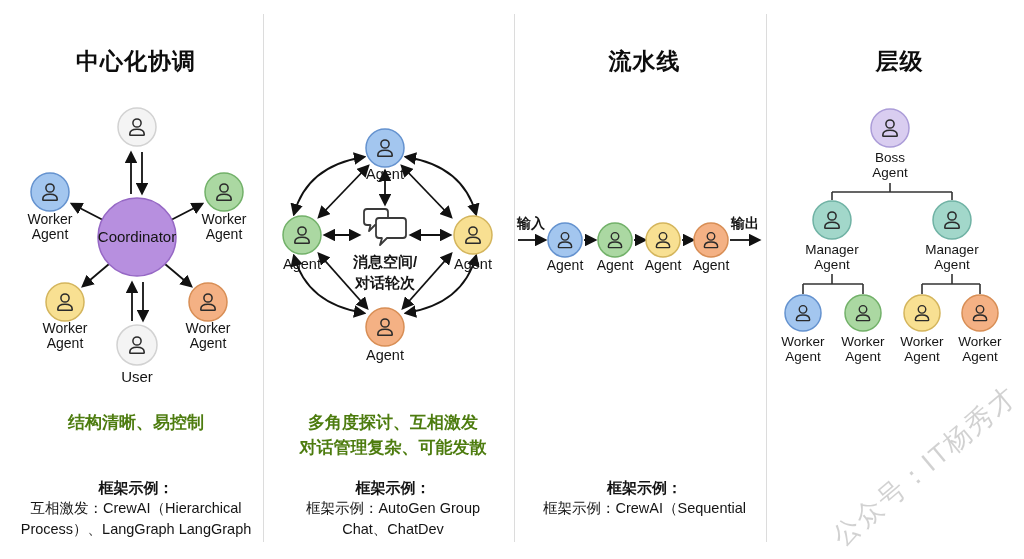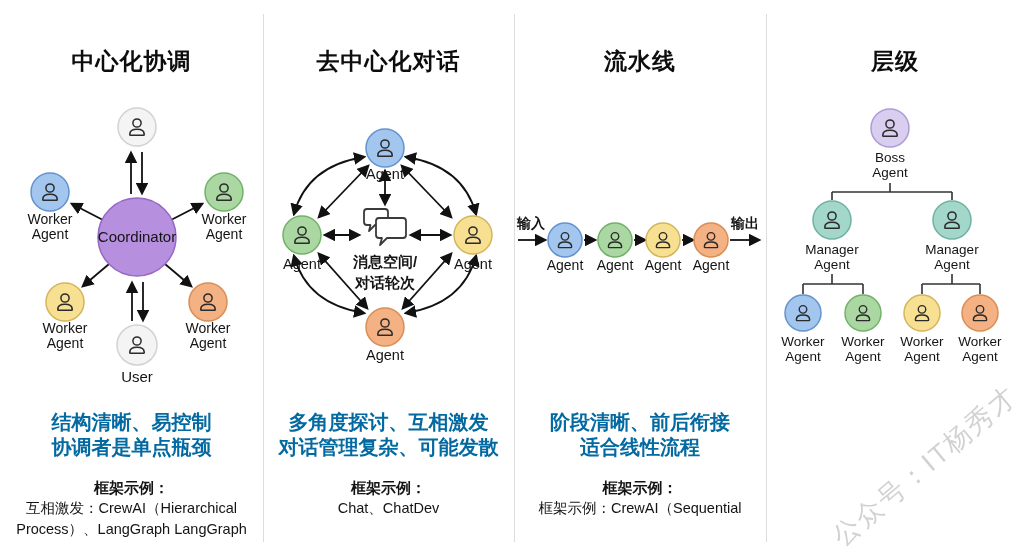--- a/index.html
+++ b/index.html
@@ -1,24 +1,24 @@
 <!DOCTYPE html>
 <html><head>
 <meta charset="utf-8">
 <style>
   html,body{margin:0;padding:0;background:#fff;}
   .canvas{position:relative;width:1024px;height:559px;background:#ffffff;overflow:hidden;
           font-family:"Liberation Sans","DejaVu Sans",sans-serif;color:#111;}
   .divider{position:absolute;top:14px;height:528px;width:1px;background:#dcdcdc;}
-  .column{position:absolute;top:0;height:476px;}
+  .column{position:absolute;top:0;height:476px;padding-left:9px;}
   .col-title{position:absolute;top:31px;left:0;width:100%;text-align:center;
              font-size:23px;font-weight:bold;letter-spacing:1px;color:#0d0d0d;}
   .diagram{position:absolute;}
   .desc{position:absolute;top:410px;left:0;width:100%;text-align:center;
-        font-size:20px;font-weight:bold;line-height:25px;color:#0369a1;}
+        font-size:17px;font-weight:bold;line-height:25px;color:#4d7c0f;}
   .framework{position:absolute;top:477px;left:0;width:100%;text-align:center;
              font-size:14.5px;line-height:21px;color:#141414;}
   .fw-header{font-weight:bold;font-size:15px;}
   .watermark{position:absolute;left:800px;top:448px;width:250px;text-align:center;
              transform:rotate(-40deg);font-size:27px;letter-spacing:2px;
              color:rgba(0,0,0,0.18);white-space:nowrap;z-index:0;}
   .column,.diagram{z-index:1;}
   
   .n-blue{fill:#a3c6ef;stroke:#6492cf;}
   .n-green{fill:#abd8a2;stroke:#72b169;}
@@ -55,21 +55,20 @@
   <div class="watermark">公众号：IT杨秀才</div>
 
   <div class="divider" style="left:263px;"></div>
   <div class="divider" style="left:514px;"></div>
   <div class="divider" style="left:766px;"></div>
 
   <section class="column" style="left:0;width:263px;">
     <h1 class="col-title">中心化协调</h1>
     <div class="desc">
       <div>结构清晰、易控制</div>
-      <div>协调者是单点瓶颈</div>
     </div>
     <div class="framework">
       <div class="fw-header">框架示例：</div>
       <div>互相激发：CrewAI（Hierarchical</div>
       <div>Process）、LangGraph LangGraph</div>
     </div>
   </section>
   <svg class="diagram" style="left:5px;top:92px;" width="255" height="302" viewBox="0 0 255 302">
     <defs>
       <marker id="m1" viewBox="0 0 10 10" refX="8" refY="5" markerWidth="7" markerHeight="7" orient="auto-start-reverse">
@@ -119,27 +118,27 @@
       <text class="lbl" x="203" y="256">Agent</text>
     </g>
     <g>
       <circle class="n-gray" cx="132" cy="253" r="20"></circle>
       <use href="#person" x="120" y="241" width="24" height="24"></use>
       <text class="lbl" x="132" y="290" style="font-size:15px">User</text>
     </g>
   </svg>
 
   <section class="column" style="left:263px;width:251px;">
-    <h1 class="col-title">去中心化对话</h1>
     <div class="desc">
       <div>多角度探讨、互相激发</div>
       <div>对话管理复杂、可能发散</div>
     </div>
     <div class="framework">
       <div class="fw-header">框架示例：</div>
+      <div>框架示例：AutoGen Group</div>
       <div>Chat、ChatDev</div>
     </div>
   </section>
   <svg class="diagram" style="left:267px;top:112px;" width="243" height="262" viewBox="0 0 243 262">
     <defs>
       <marker id="m2" viewBox="0 0 10 10" refX="8" refY="5" markerWidth="7" markerHeight="7" orient="auto-start-reverse">
         <path d="M0,0 L10,5 L0,10 z" fill="#111"></path>
       </marker>
     </defs>
     <g>
@@ -178,24 +177,20 @@
     <g>
       <path class="bubble" d="M100,97 h18 a3,3 0 0 1 3,3 v10 a3,3 0 0 1 -3,3 h-10 l-6,6 l1.5,-6 h-3.5 a3,3 0 0 1 -3,-3 v-10 a3,3 0 0 1 3,-3 z"></path>
       <path class="bubble" d="M112,106 h24 a3,3 0 0 1 3,3 v14 a3,3 0 0 1 -3,3 h-16 l-7,7 l2,-7 h-3 a3,3 0 0 1 -3,-3 v-14 a3,3 0 0 1 3,-3 z"></path>
     </g>
     <text class="lbl-chat" x="118" y="155">消息空间/</text>
     <text class="lbl-chat" x="118" y="176">对话轮次</text>
   </svg>
 
   <section class="column" style="left:514px;width:252px;">
     <h1 class="col-title">流水线</h1>
-    <div class="desc">
-      <div>阶段清晰、前后衔接</div>
-      <div>适合线性流程</div>
-    </div>
     <div class="framework">
       <div class="fw-header">框架示例：</div>
       <div>框架示例：CrewAI（Sequential</div>
     </div>
   </section>
   <svg class="diagram" style="left:516px;top:206px;" width="247" height="74" viewBox="0 0 247 74">
     <defs>
       <marker id="m3" viewBox="0 0 10 10" refX="8" refY="5" markerWidth="7" markerHeight="7" orient="auto-start-reverse">
         <path d="M0,0 L10,5 L0,10 z" fill="#111"></path>
       </marker>

